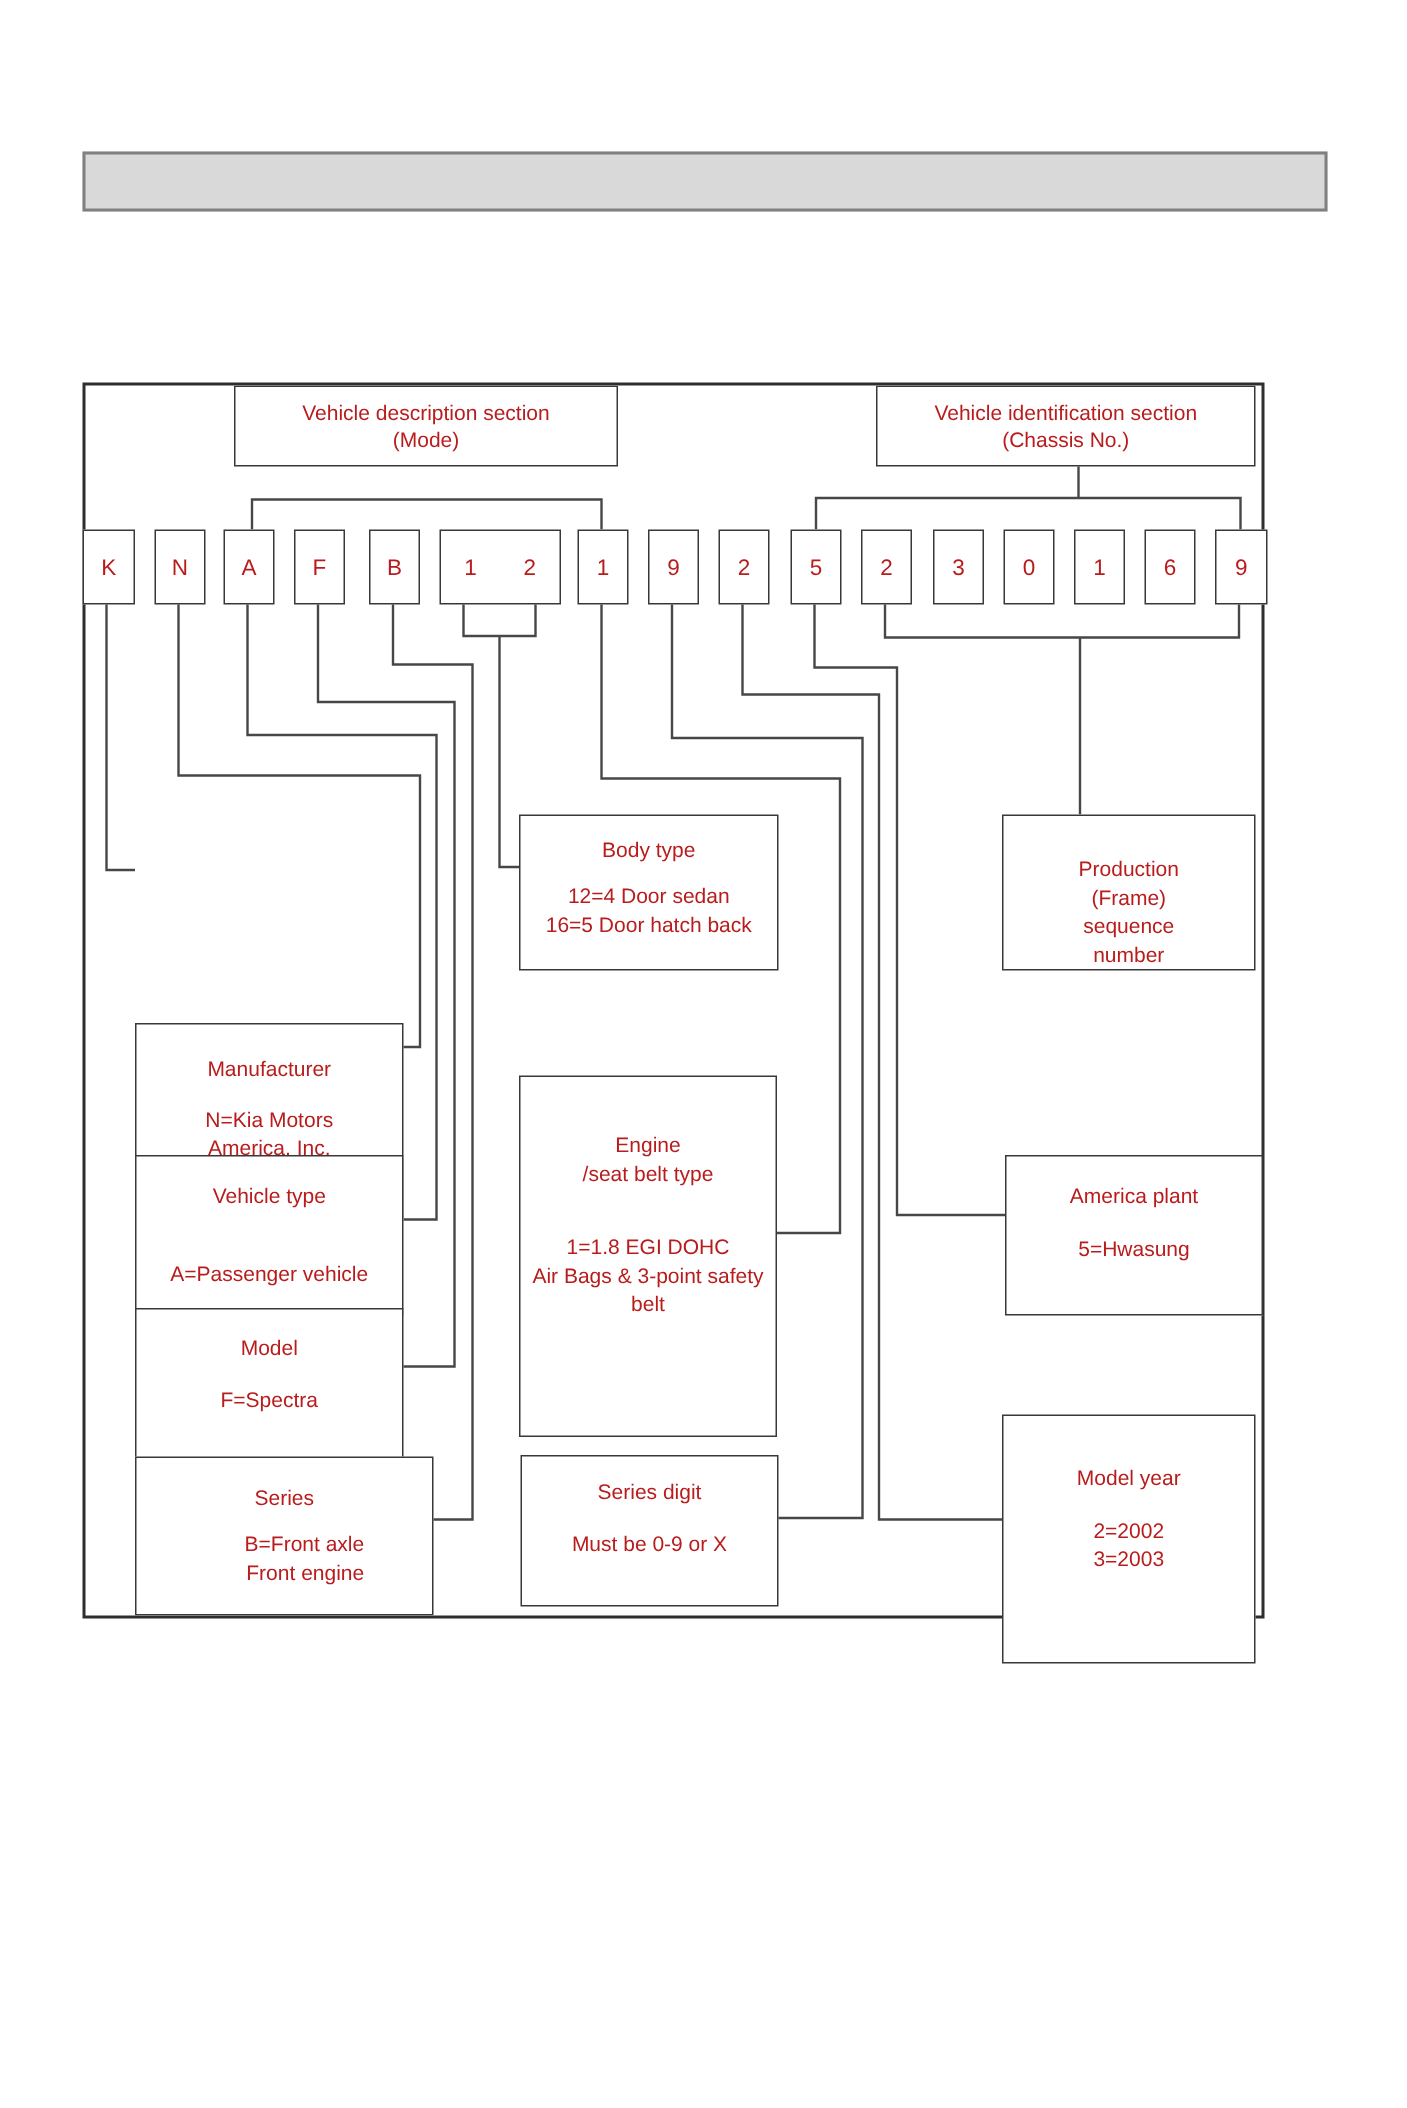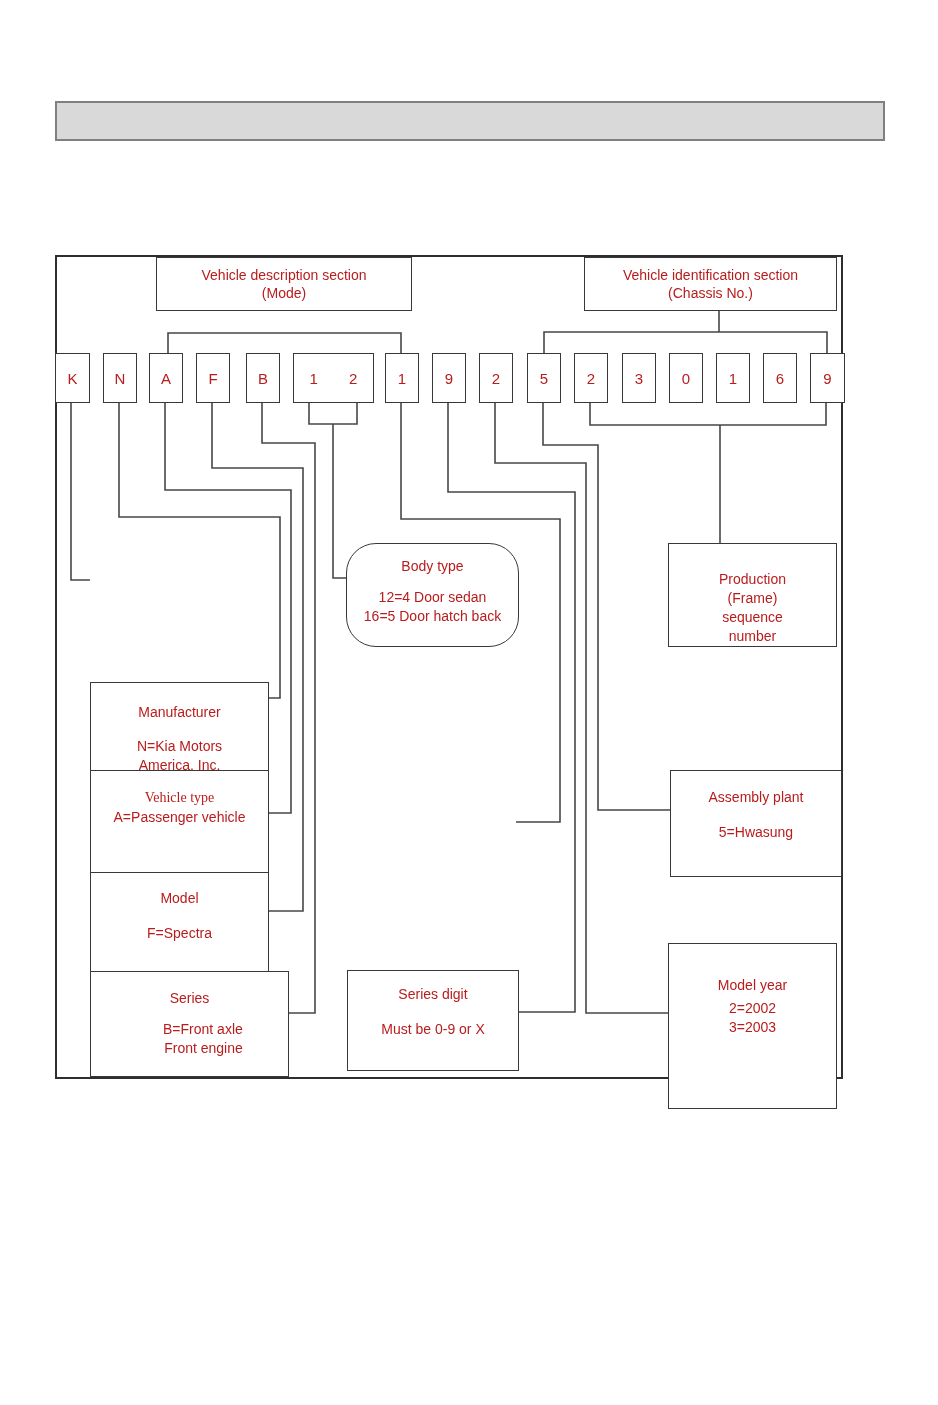--- a/index.html
+++ b/index.html
@@ -127,74 +127,83 @@
 
   <div class="ibox" style="left:90px; top:682px; width:177px; height:110px; padding-top:20px;">
     <span class="title" style="margin-bottom:15px;">Manufacturer</span>
     <div class="val">
       <span>N=Kia Motors</span>
       <span>America, Inc.</span>
     </div>
   </div>
 
   <div class="ibox" style="left:90px; top:770px; width:177px; height:88px; padding-top:17px;">
-    <span class="title" style="margin-bottom:1px;font-family:Liberation Serif, serif;">Vehicle type</span>
+    <span class="title" style="margin-bottom:33px;">Vehicle type</span>
     <div class="val">
       <span>A=Passenger vehicle</span>
     </div>
   </div>
 
   <div class="ibox" style="left:90px; top:872px; width:177px; height:86px; padding-top:16px;">
     <span class="title" style="margin-bottom:16px;">Model</span>
     <div class="val">
       <span>F=Spectra</span>
     </div>
   </div>
 
   <div class="ibox series" style="left:90px; top:971px; width:197px; height:87px; padding-top:17px;">
     <span class="title" style="margin-bottom:12px;">Series</span>
     <div class="val">
       <span>B=Front axle</span>
       <span class="indent">Front engine</span>
     </div>
   </div>
 
-  <div class="ibox" style="left:346px; top:543px; width:171px; height:89px; padding-top:13px;border-radius:30px;">
+  <div class="ibox" style="left:346px; top:543px; width:171px; height:89px; padding-top:13px;">
     <span class="title" style="margin-bottom:12px;">Body type</span>
     <div class="val">
       <span>12=4 Door sedan</span>
       <span>16=5 Door hatch back</span>
     </div>
   </div>
 
+  <div class="ibox" style="left:346px; top:717px; width:170px; height:203px; padding-top:36px;">
+    <span class="title">Engine</span>
+    <span class="title" style="margin-bottom:30px;">/seat belt type</span>
+    <div class="val">
+      <span>1=1.8 EGI DOHC</span>
+      <span>Air Bags &amp; 3-point safety</span>
+      <span>belt</span>
+    </div>
+  </div>
 
   <div class="ibox" style="left:347px; top:970px; width:170px; height:85px; padding-top:14px;">
     <span class="title" style="margin-bottom:16px;">Series digit</span>
     <div class="val">
       <span>Must be 0-9 or X</span>
     </div>
   </div>
 
   <div class="ibox" style="left:668px; top:543px; width:167px; height:102px; justify-content:flex-end;">
     <div class="val">
       <span>Production</span>
       <span>(Frame)</span>
       <span>sequence</span>
       <span>number</span>
     </div>
   </div>
 
   <div class="ibox" style="left:670px; top:770px; width:170px; height:88px; padding-top:17px;">
-    <span class="title" style="margin-bottom:16px;">Assembly plant</span>
+    <span class="title" style="margin-bottom:16px;">America plant</span>
     <div class="val">
       <span>5=Hwasung</span>
     </div>
   </div>
 
   <div class="ibox" style="left:668px; top:943px; width:167px; height:132px; padding-top:32px;">
-    <span class="title" style="margin-bottom:4px;">Model year</span>
+    <span class="title" style="margin-bottom:16px;">Model year</span>
     <div class="val">
       <span>2=2002</span>
       <span>3=2003</span>
     </div>
   </div>
 
 </div>
 
 </body></html>

